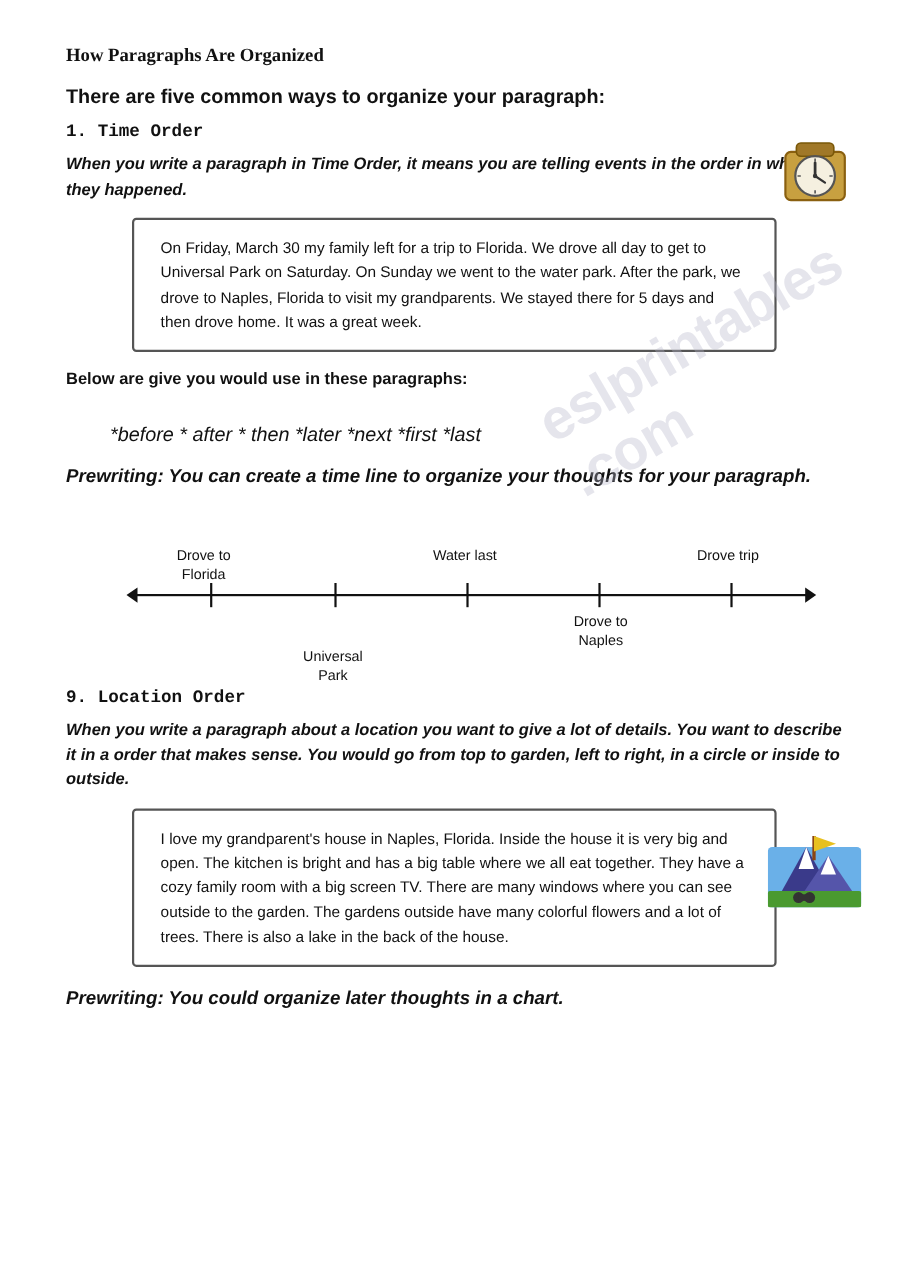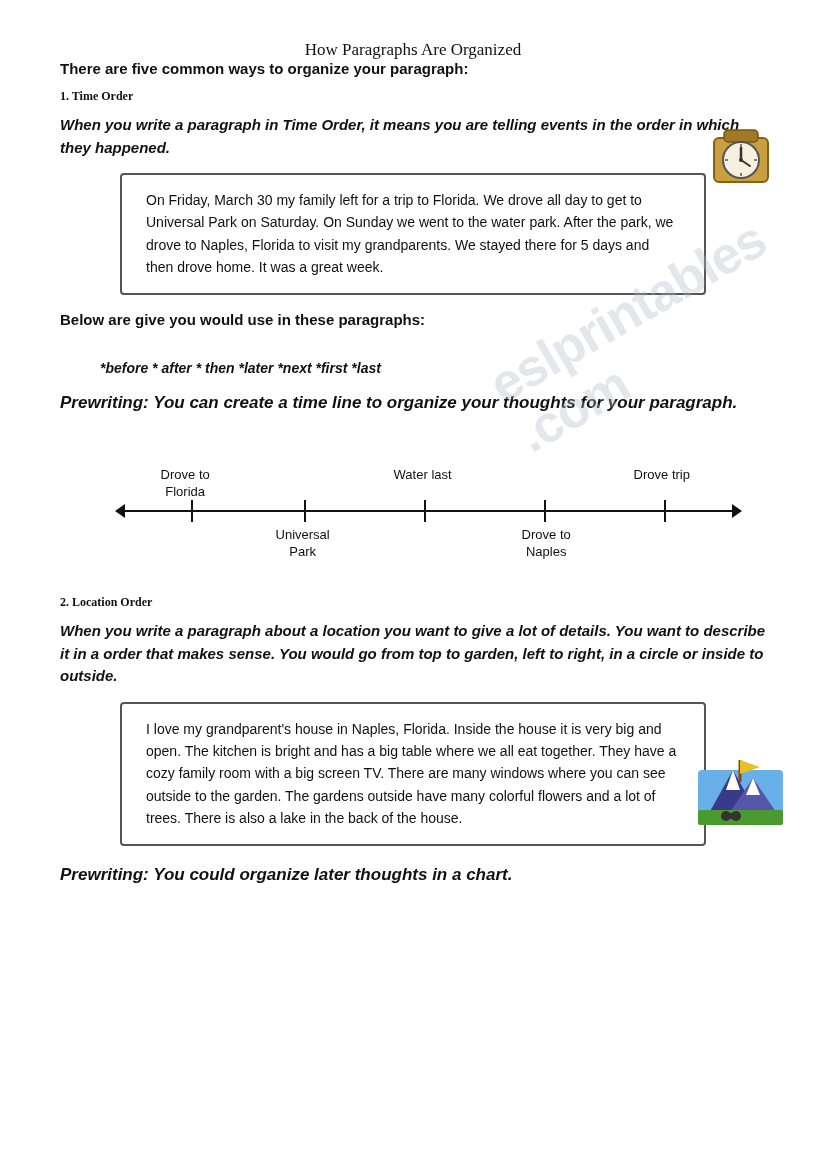--- a/index.html
+++ b/index.html
@@ -7,36 +7,37 @@
       background: #fff;
       font-family: Arial, sans-serif;
       font-size: 15px;
       color: #111;
       width: 826px;
       min-height: 1169px;
       padding: 40px 60px;
       position: relative;
     }
     .page-title {
-      text-align: center;
+      text-align: left;
       font-size: 17px;
-      font-weight: normal;
+      font-weight: bold;
+      margin-bottom: 18px;
       font-family: 'Times New Roman', serif;
     }
     .intro-text {
-      font-size: 15px;
+      font-size: 18px;
       margin-bottom: 12px;
       font-family: Arial, sans-serif;
       font-weight: bold;
     }
     .section-heading {
-      font-size: 12px;
+      font-size: 16px;
       font-weight: bold;
       margin-bottom: 10px;
-      font-family: Liberation Serif, serif;
+      font-family: Liberation Mono, monospace;
     }
     .body-text {
       font-size: 15px;
       margin-bottom: 14px;
       font-style: italic;
       font-weight: bold;
       line-height: 1.5;
     }
     .example-box {
       border: 2.5px solid #555;
@@ -48,23 +49,23 @@
       background: #fff;
       font-style: normal;
       font-weight: normal;
     }
     .words-label {
       font-weight: bold;
       font-size: 15px;
       margin-bottom: 6px;
     }
     .words-list {
-      font-size: 14px;
+      font-size: 18px;
       font-style: italic;
-      font-weight: bold;
+      font-weight: normal;
       margin-bottom: 14px;
       padding-left: 40px;
       margin-top: 32px;
     }
     .prewriting-text {
       font-size: 17px;
       font-weight: bold;
       font-style: italic;
       margin-bottom: 20px;
       line-height: 1.5;
@@ -237,25 +238,25 @@
   <div class="timeline-arrow-left"></div>
   <div class="timeline-arrow-right"></div>
 
   <div class="tick" style="left: calc(60px + 10%)"></div>
   <div class="tick" style="left: calc(60px + 43%)"></div>
   <div class="tick" style="left: calc(60px + 77%)"></div>
 
   <div class="tick" style="left: calc(60px + 26%)"></div>
   <div class="tick" style="left: calc(60px + 60%)"></div>
 
-  <div class="tick-label-bottom" style="left: calc(60px + 26% - 28px);">Universal<br>Park</div>
+  <div class="tick-label-bottom" style="left: calc(60px + 26% - 28px); margin-top: 32px;">Universal<br>Park</div>
   <div class="tick-label-bottom" style="left: calc(60px + 60% - 22px);">Drove to<br>Naples</div>
 </div>
 
-<div class="section-heading">2.  Location Order</div>
+<div class="section-heading">9.  Location Order</div>
 
 <div class="body-text">When you write a paragraph about a location you want to give a lot of details.  You want to describe it in a order that makes sense.   You would go from top to garden, left to right, in a circle or inside to outside.</div>
 
 <div class="example-box">
   <span>I love my grandparent's house in Naples, Florida.  Inside the house it is very big and open. The kitchen is bright and has a big table where we all eat together.  They have a cozy family room with a big screen TV.  There are many windows where you can see outside to the garden.  The gardens outside have many colorful flowers and a lot of trees.  There is also a lake in the back of the house.</span>
 </div>
 
 <div class="prewriting-text">Prewriting:  You could organize later thoughts in a chart.</div>
 
 </body></html>

